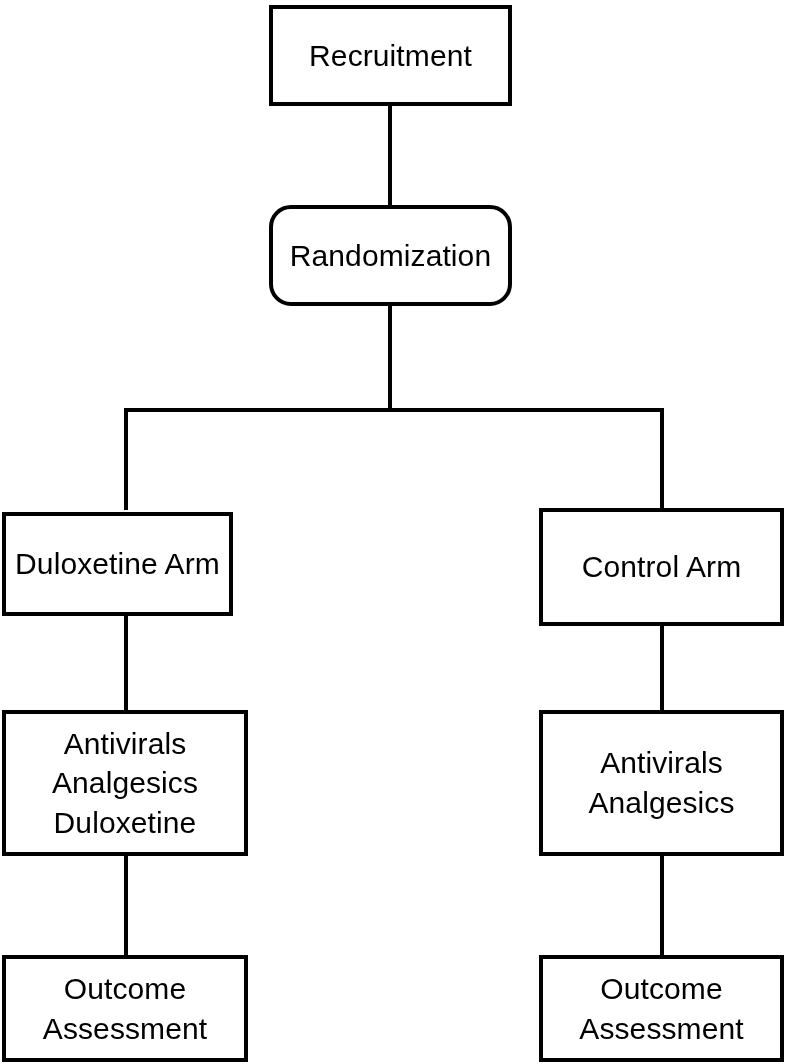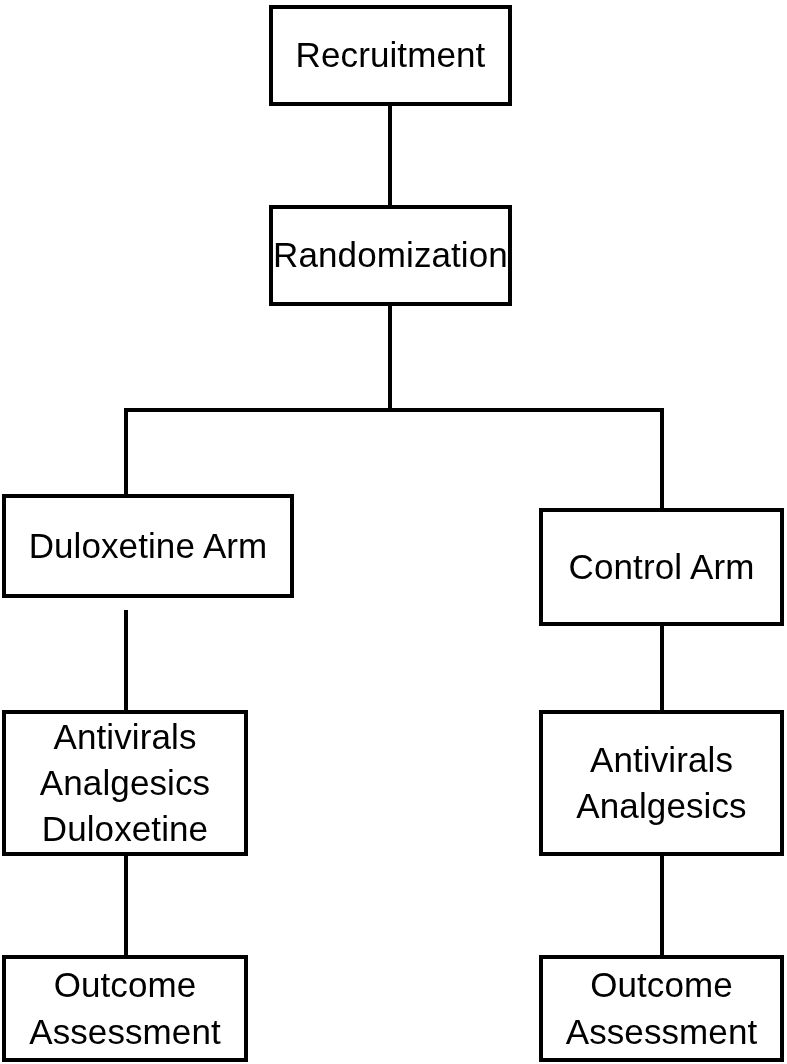--- a/index.html
+++ b/index.html
@@ -27,31 +27,31 @@
     box-sizing: border-box;
     background: #ffffff;
     border: 4px solid #000000;
     display: flex;
     align-items: center;
     justify-content: center;
     z-index: 2;
   }
   .node-label {
     color: #000000;
-    font-size: 35px;
+    font-size: 30px;
     line-height: 1.32;
     text-align: center;
     white-space: pre-line;
     letter-spacing: 0.1px;
   }
 
   
   #node-recruitment   { left: 269px; top: 5px;   width: 243px; height: 101px; }
-  #node-randomization { left: 269px; top: 205px; width: 243px; height: 101px; }
-  #node-duloxetine-arm{ left: 2px;   top: 494px; width: 292px; height: 104px; }
+  #node-randomization { left: 269px; top: 205px; width: 243px; height: 101px; border-radius: 22px; }
+  #node-duloxetine-arm{ left: 2px;   top: 512px; width: 231px; height: 104px; }
   #node-control-arm   { left: 539px; top: 508px; width: 245px; height: 118px; }
   #node-duloxetine-treatment { left: 2px;  top: 710px; width: 246px; height: 146px; }
   #node-control-treatment    { left: 539px; top: 710px; width: 245px; height: 146px; }
   #node-duloxetine-outcome   { left: 2px;  top: 955px; width: 246px; height: 107px; }
   #node-control-outcome      { left: 539px; top: 955px; width: 245px; height: 107px; }
 
   
   .connector {
     position: absolute;
     background: #000000;

